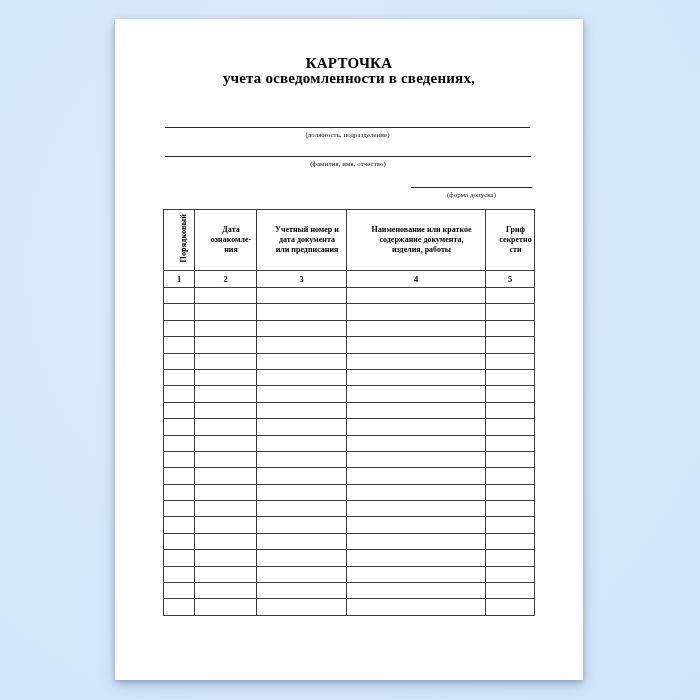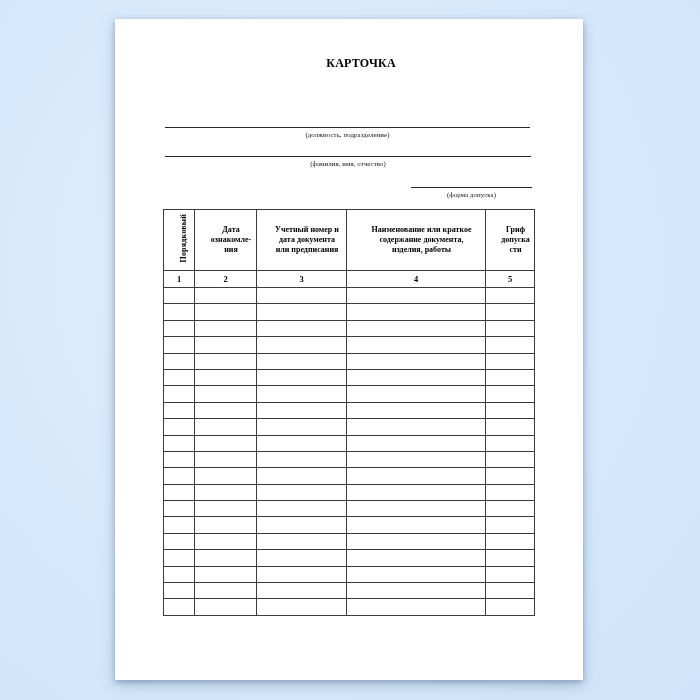--- a/index.html
+++ b/index.html
@@ -17,23 +17,23 @@
     background: radial-gradient(ellipse at 42% 38%, var(--bg-center) 0%, #d9eafc 45%, var(--bg-edge) 100%);
     position:relative;
   }
   .page{
     position:absolute; left:115px; top:19px; width:468px; height:661px;
     background:var(--page-bg);
     box-shadow: 0 2px 5px rgba(105,128,160,0.55), 0 5px 14px rgba(110,135,170,0.40);
   }
   
   .title-block{
-    position:absolute; top:37px; left:12px; width:100%;
+    position:absolute; top:37px; left:0; width:100%;
     text-align:center; font-weight:bold; color:var(--ink);
-    font-size:12px; line-height:14.6px; letter-spacing:0.2px;
+    font-size:15px; line-height:14.6px; letter-spacing:0.2px;
   }
   
   .fill-line{ position:absolute; height:0; border-bottom:1.2px solid #262626; }
   .caption{
     position:absolute; text-align:center; color:#111;
     font-size:6.8px; line-height:9px; letter-spacing:0.1px;
   }
   .line-1{ left:50px; top:108px; width:365px; }
   .cap-1 { left:50px; top:111px; width:365px; }
   .line-2{ left:50px; top:137px; width:366px; }
@@ -67,20 +67,21 @@
     letter-spacing:0.2px;
   }
 </style>
 </head>
 <body>
 
 <div class="page">
 
   <div class="title-block">
     <div>КАРТОЧКА</div>
+    <div>учета осведомленности в сведениях,</div>
   </div>
 
   <div class="fill-line line-1"></div>
   <div class="caption cap-1">(должность, подразделение)</div>
 
   <div class="fill-line line-2"></div>
   <div class="caption cap-2">(фамилия, имя, отчество)</div>
 
   <div class="fill-line line-3"></div>
   <div class="caption cap-3">(форма допуска)</div>
@@ -100,21 +101,21 @@
         <th>Дата
 ознакомле-
 ния</th>
         <th>Учетный номер и
 дата документа
 или предписания</th>
         <th>Наименование или краткое
 содержание документа,
 изделия, работы</th>
         <th>Гриф
-допуска
+секретно
 сти</th>
       </tr>
       <tr class="number-row">
         <td>1</td>
         <td>2</td>
         <td>3</td>
         <td>4</td>
         <td>5</td>
       </tr>
     </thead>

